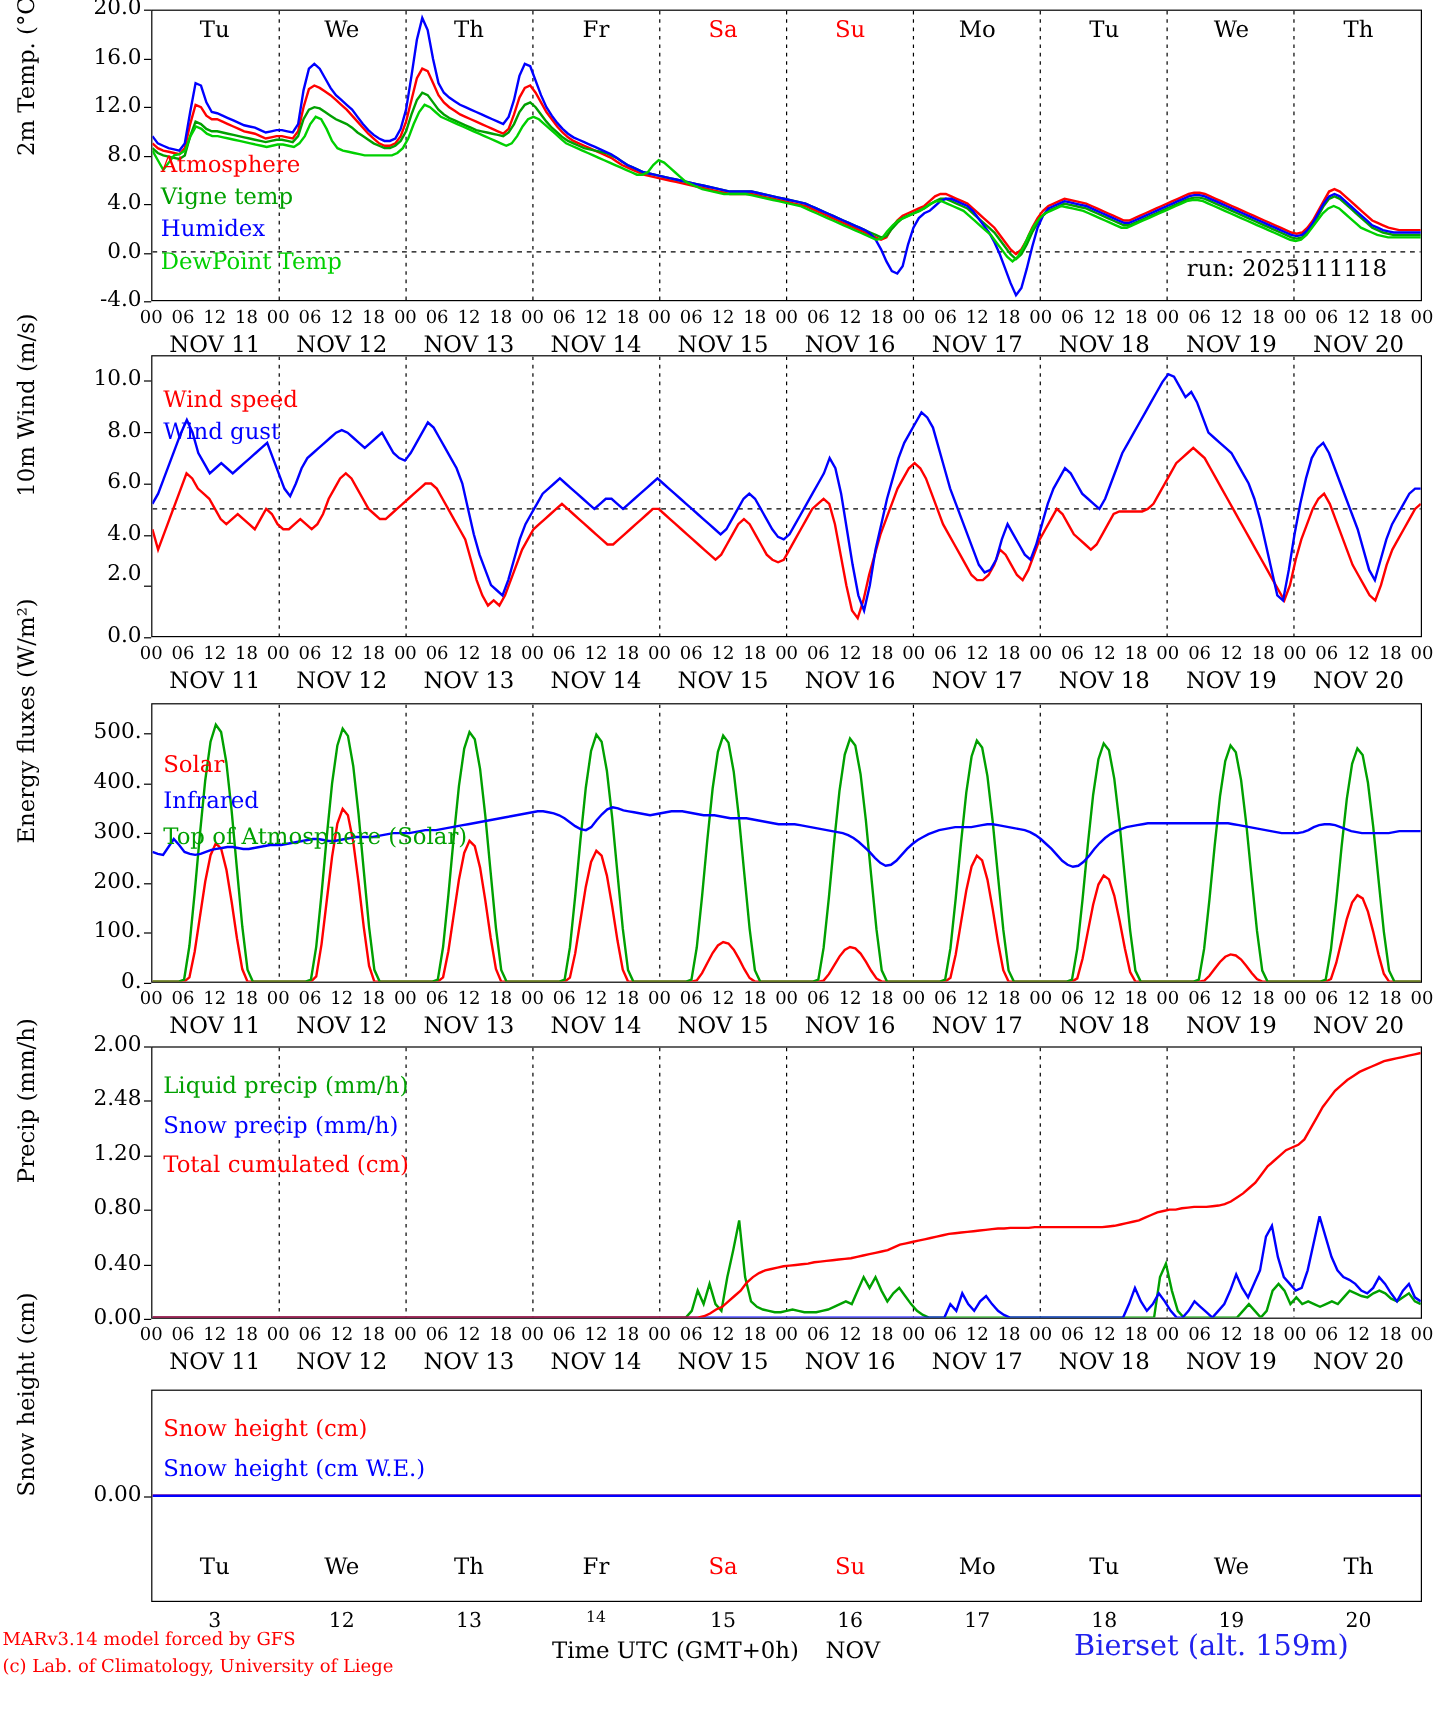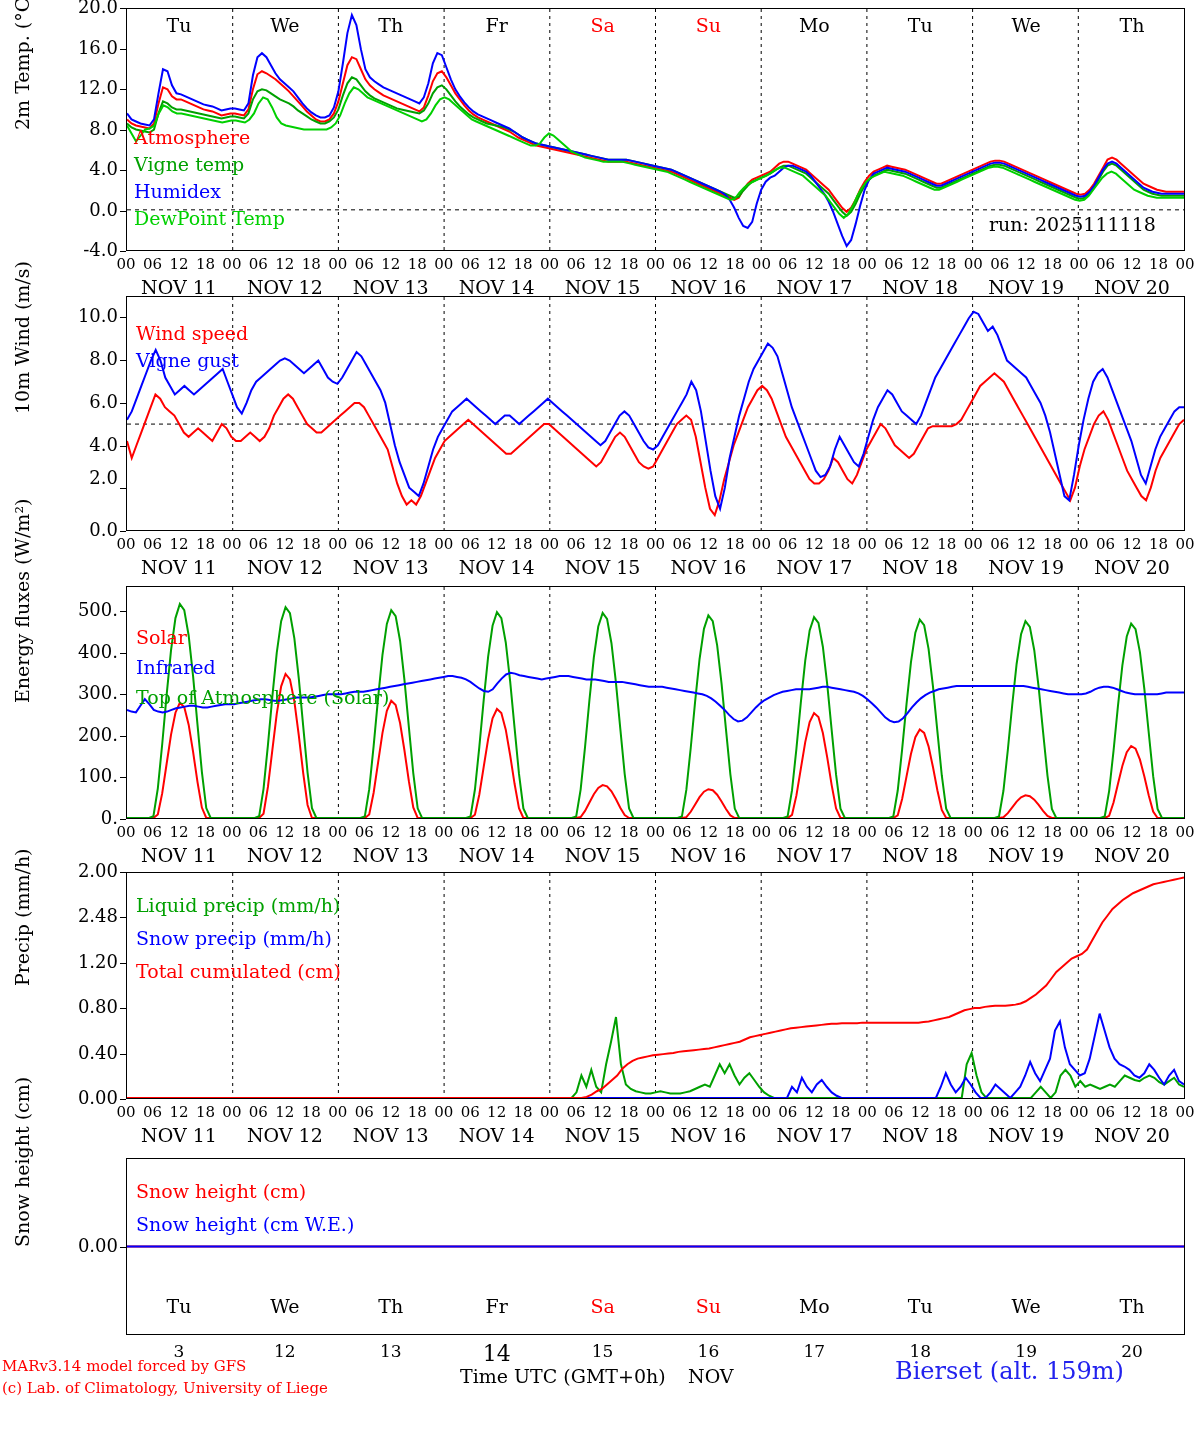--- a/index.html
+++ b/index.html
@@ -195,21 +195,21 @@
       <div class="xdate" style="left:232.85000000000002px;top:556px;width:104px;">NOV 12</div>
       <div class="xdate" style="left:338.75px;top:556px;width:104px;">NOV 13</div>
       <div class="xdate" style="left:444.65px;top:556px;width:104px;">NOV 14</div>
       <div class="xdate" style="left:550.55px;top:556px;width:104px;">NOV 15</div>
       <div class="xdate" style="left:656.45px;top:556px;width:104px;">NOV 16</div>
       <div class="xdate" style="left:762.35px;top:556px;width:104px;">NOV 17</div>
       <div class="xdate" style="left:868.25px;top:556px;width:104px;">NOV 18</div>
       <div class="xdate" style="left:974.1500000000001px;top:556px;width:104px;">NOV 19</div>
       <div class="xdate" style="left:1080.05px;top:556px;width:104px;">NOV 20</div>
       <div class="legend" style="left:136px;top:322px;color:#ff0000;">Wind speed</div>
-      <div class="legend" style="left:136px;top:349px;color:#0000ff;">Vigne gust</div>
+      <div class="legend" style="left:136px;top:349px;color:#0000ff;">Wind gust</div>
       <div class="plotbox" style="left:126px;top:586px;width:1059px;height:233px;">
         <svg width="1057" height="231" viewBox="0 0 1057 231">
           <line x1="105.7" y1="0" x2="105.7" y2="231" stroke="#000" stroke-width="1" stroke-dasharray="3,4"></line>
           <line x1="211.4" y1="0" x2="211.4" y2="231" stroke="#000" stroke-width="1" stroke-dasharray="3,4"></line>
           <line x1="317.09999999999997" y1="0" x2="317.09999999999997" y2="231" stroke="#000" stroke-width="1" stroke-dasharray="3,4"></line>
           <line x1="422.8" y1="0" x2="422.8" y2="231" stroke="#000" stroke-width="1" stroke-dasharray="3,4"></line>
           <line x1="528.5" y1="0" x2="528.5" y2="231" stroke="#000" stroke-width="1" stroke-dasharray="3,4"></line>
           <line x1="634.1999999999999" y1="0" x2="634.1999999999999" y2="231" stroke="#000" stroke-width="1" stroke-dasharray="3,4"></line>
           <line x1="739.9" y1="0" x2="739.9" y2="231" stroke="#000" stroke-width="1" stroke-dasharray="3,4"></line>
           <line x1="845.6" y1="0" x2="845.6" y2="231" stroke="#000" stroke-width="1" stroke-dasharray="3,4"></line>
@@ -387,21 +387,21 @@
       <div class="daylab" style="left:788.35px;top:1295px;width:52px;color:#000000;">Mo</div>
       <div class="daylab" style="left:894.25px;top:1295px;width:52px;color:#000000;">Tu</div>
       <div class="daylab" style="left:1000.1500000000001px;top:1295px;width:52px;color:#000000;">We</div>
       <div class="daylab" style="left:1106.05px;top:1295px;width:52px;color:#000000;">Th</div>
       <div class="legend" style="left:136px;top:1180px;color:#ff0000;">Snow height (cm)</div>
       <div class="legend" style="left:136px;top:1213px;color:#0000ff;">Snow height (cm W.E.)</div>
       <div class="runlab" style="left:989px;top:213px;">run: 2025111118</div>
       <div class="xtick" style="left:162.95px;top:1341px;width:32px;font-size:17px;">3</div>
       <div class="xtick" style="left:268.85px;top:1341px;width:32px;font-size:17px;">12</div>
       <div class="xtick" style="left:374.75px;top:1341px;width:32px;font-size:17px;">13</div>
-      <div class="xtick" style="left:480.65px;top:1341px;width:32px;font-size:22px;">14</div>
+      <div class="xtick" style="left:480.65px;top:1341px;width:32px;font-size:13px;">14</div>
       <div class="xtick" style="left:586.55px;top:1341px;width:32px;font-size:17px;">15</div>
       <div class="xtick" style="left:692.45px;top:1341px;width:32px;font-size:17px;">16</div>
       <div class="xtick" style="left:798.35px;top:1341px;width:32px;font-size:17px;">17</div>
       <div class="xtick" style="left:904.25px;top:1341px;width:32px;font-size:17px;">18</div>
       <div class="xtick" style="left:1010.1500000000001px;top:1341px;width:32px;font-size:17px;">19</div>
       <div class="xtick" style="left:1116.05px;top:1341px;width:32px;font-size:17px;">20</div>
       <div class="axtitle" style="left:460px;top:1365px;">Time UTC (GMT+0h)</div>
       <div class="axtitle" style="left:688px;top:1365px;">NOV</div>
       <div class="footer" style="left:2px;top:1357px;">MARv3.14 model forced by GFS</div>
       <div class="footer" style="left:2px;top:1379px;">(c) Lab. of Climatology, University of Liege</div>

